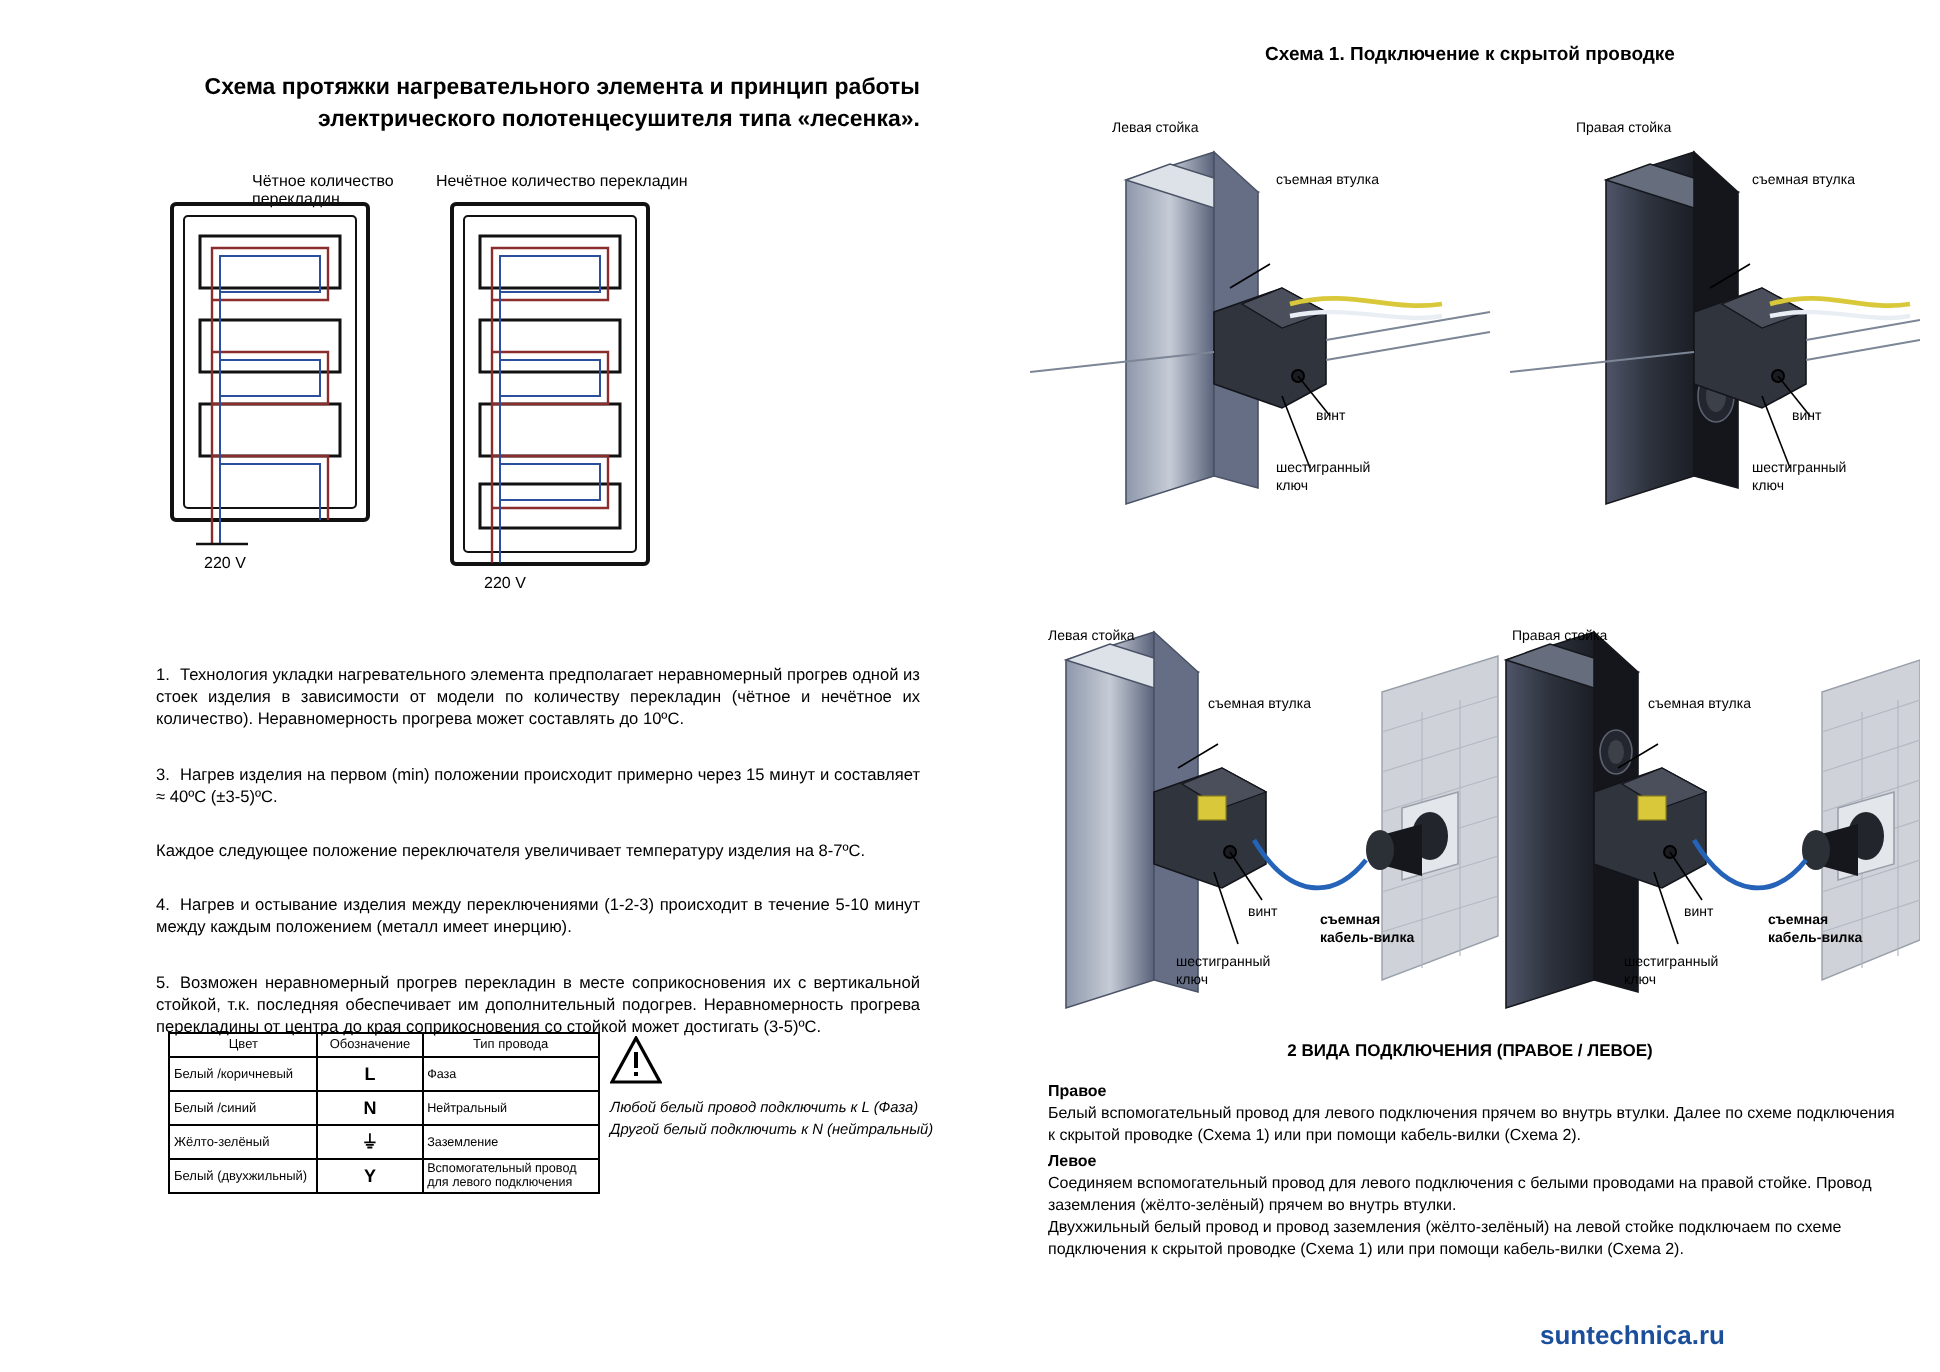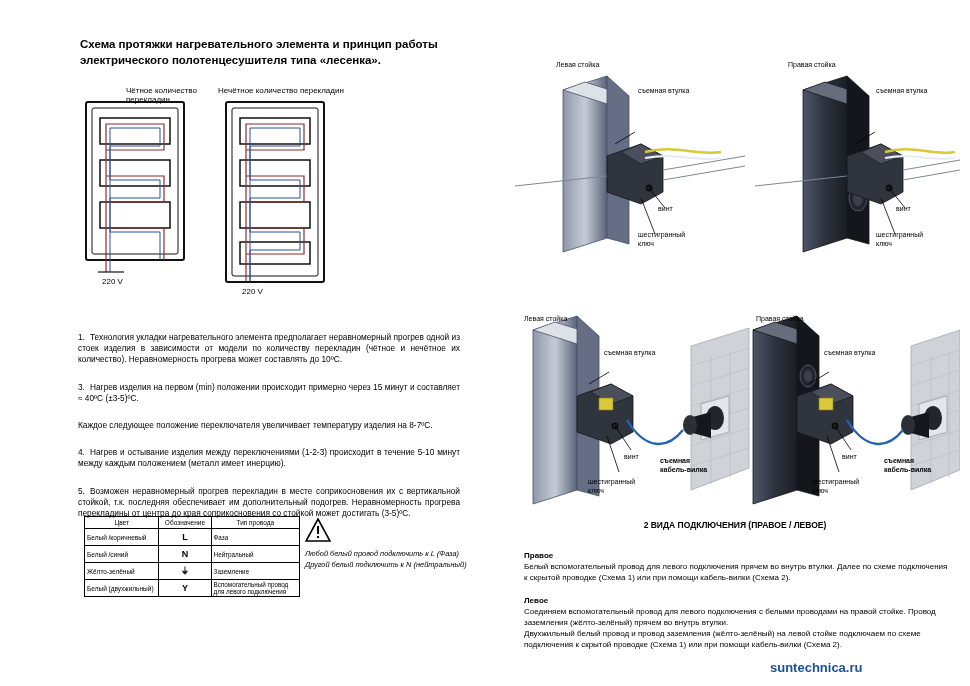--- a/index.html
+++ b/index.html
@@ -13,21 +13,21 @@
     overflow: hidden;
   }
   .page { position:relative; width:970px; height:686px; }
 
   
   .abs { position:absolute; }
 
   
   #left-title {
     left:80px; top:36px; width:380px;
-    font-size:11.5px; font-weight:bold; text-align:left; line-height:16px;
+    font-size:11.5px; font-weight:bold; text-align:right; line-height:16px;
   }
   #ladder-diagram {
     left:78px; top:82px; width:300px; height:215px;
   }
   .ladder-caption { font-size:8px; }
   #cap-even { left:80px; top:86px; width:110px;margin-left:46px; }
   #cap-odd  { left:218px; top:86px; width:130px; }
 
   .ladder-svg { position:absolute; left:0; top:0; }
 
@@ -60,21 +60,21 @@
   
   #r-title-1 { left:520px; top:22px; width:430px; font-size:9.5px; font-weight:bold; text-align:center;}
   #r-title-2 { left:520px; top:278px; width:430px; font-size:9.5px; font-weight:bold; text-align:center;}
   #r-title-3 { left:520px; top:520px; width:430px; font-size:8.5px; font-weight:bold; text-align:center;}
 
   .lbl { position:absolute; font-size:7px; line-height:9px; }
   .lbl.b { font-weight:bold; }
 
   #right-text { left:524px; top:538px; width:428px; font-size:8px; line-height:11px; }
   #right-text p { margin:0; }
-  #right-text .h { font-weight:bold; margin-top:12px; }
+  #right-text .h { font-weight:bold; margin-top:2px; }
 
   #footer { left:770px; top:660px; font-size:13px; color:#1b4f9c; font-weight:bold; }
 </style>
 </head>
 <body>
 
 <div class="page">
 
   <div class="abs" id="left-title">Схема протяжки нагревательного элемента и принцип работы электрического полотенцесушителя типа «лесенка».</div>
 
@@ -172,20 +172,21 @@
       <path d="M13 1 L25 23 L1 23 Z" fill="#fff" stroke="#000" stroke-width="1.6"></path>
       <rect x="12" y="8" width="2" height="8" fill="#000"></rect>
       <rect x="12" y="18" width="2" height="2" fill="#000"></rect>
     </svg>
     <div id="warn-text">
       <div>Любой белый провод подключить к L (Фаза)</div>
       <div>Другой белый подключить к N (нейтральный)</div>
     </div>
   </div>
 
+  <div class="abs" id="r-title-1">Схема 1. Подключение к скрытой проводке</div>
 
   <div class="abs" style="left:515px; top:48px; width:445px; height:225px;">
     <svg width="445" height="225" viewBox="0 0 445 225">
       <defs>
         <linearGradient id="postL" x1="0" y1="0" x2="1" y2="0">
           <stop offset="0" stop-color="#8e98ab"></stop>
             <stop offset="0.5" stop-color="#c6ccd6"></stop>
             <stop offset="1" stop-color="#59627a"></stop>
         </linearGradient>
         <linearGradient id="postR" x1="0" y1="0" x2="1" y2="0">

